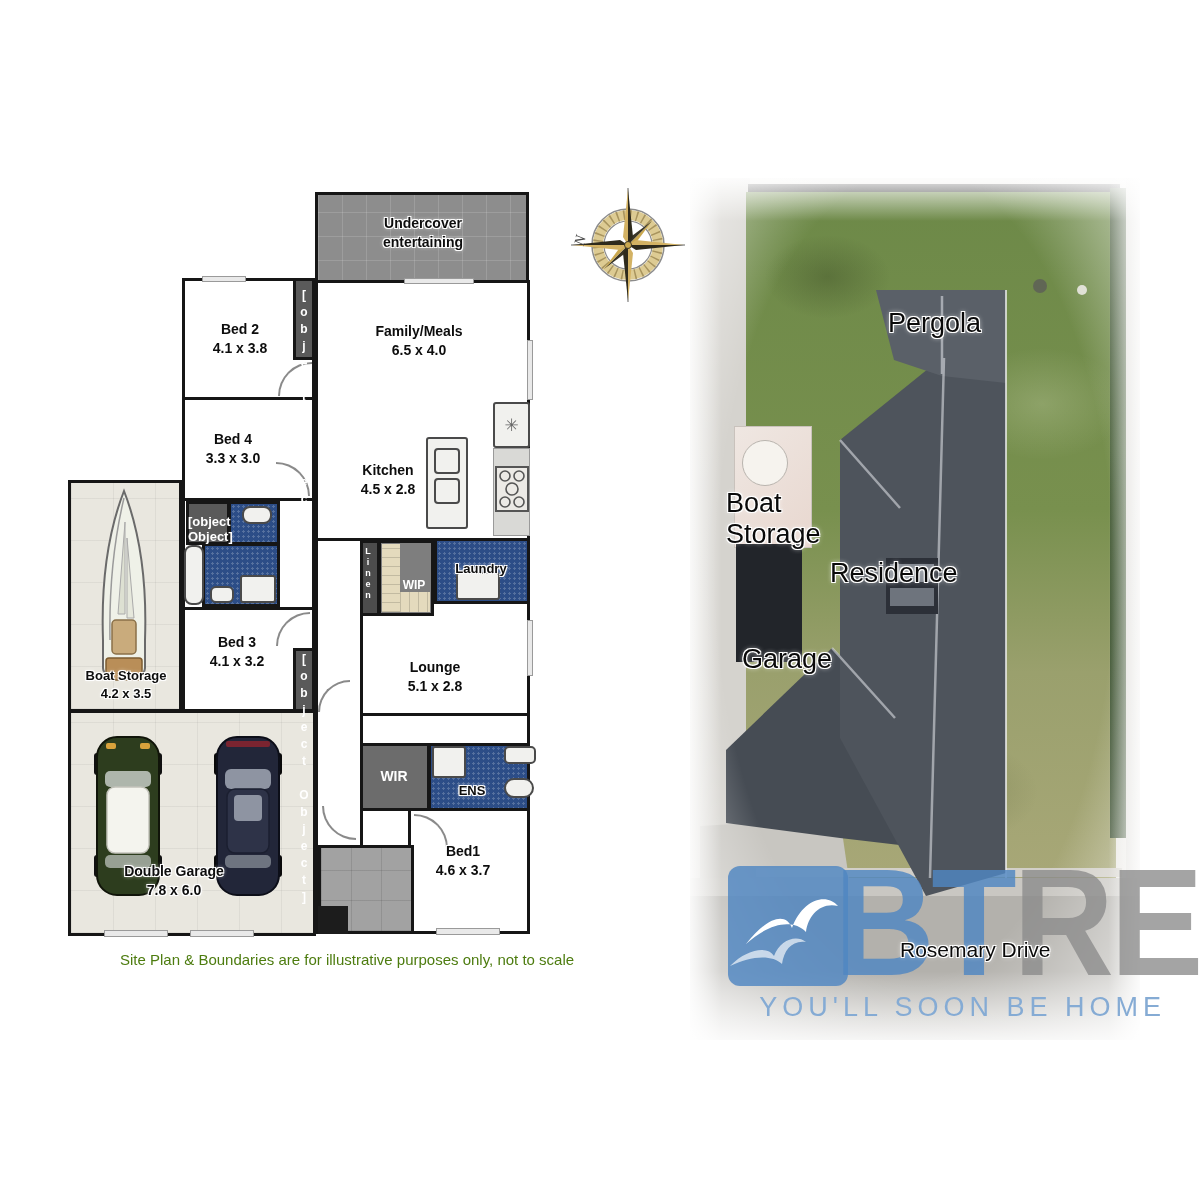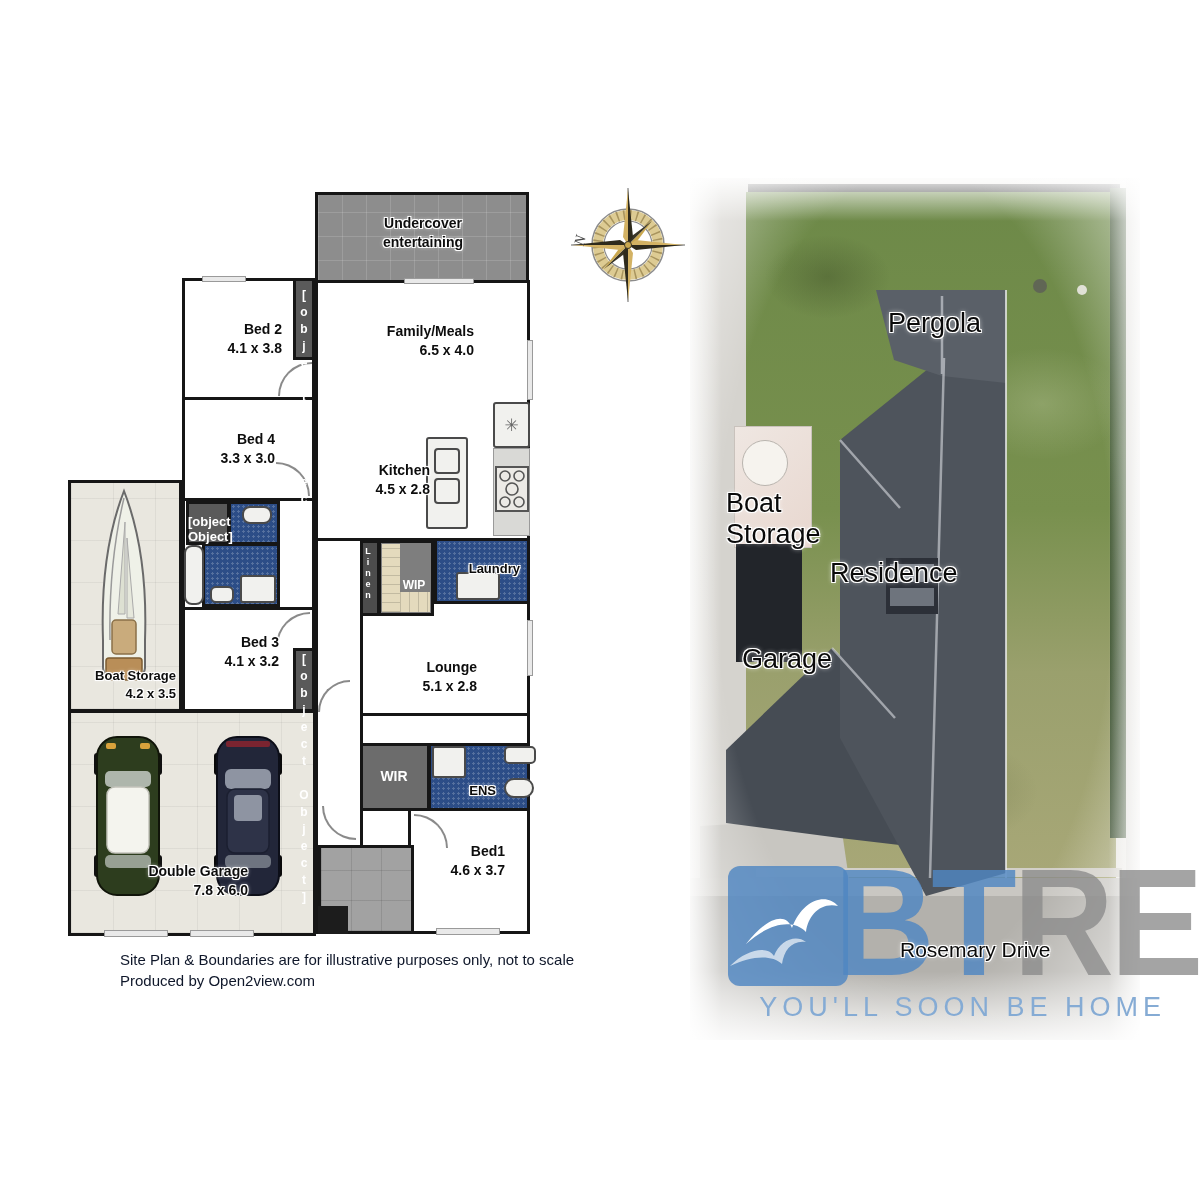--- a/index.html
+++ b/index.html
@@ -16,21 +16,21 @@
   .fixture{position:absolute;background:#f1f1ee;border:2px solid #4a4a4a;border-radius:3px;box-sizing:border-box;}
   .grayarea{position:absolute;background:#8d8d8d;border:3px solid #161616;box-sizing:border-box;
        background-image:repeating-linear-gradient(0deg,rgba(255,255,255,.14) 0 1px,transparent 1px 24px),
                         repeating-linear-gradient(90deg,rgba(255,255,255,.14) 0 1px,transparent 1px 24px);}
   .slab{position:absolute;background:#e9e7df;border:3px solid #161616;box-sizing:border-box;
        background-image:repeating-linear-gradient(0deg,rgba(0,0,0,.05) 0 1px,transparent 1px 42px),
                         repeating-linear-gradient(90deg,rgba(0,0,0,.05) 0 1px,transparent 1px 42px);}
   .porch{position:absolute;background:#a2a2a2;border:3px solid #161616;box-sizing:border-box;
        background-image:repeating-linear-gradient(0deg,rgba(0,0,0,.10) 0 1px,transparent 1px 30px),
                         repeating-linear-gradient(90deg,rgba(0,0,0,.10) 0 1px,transparent 1px 30px);}
-  .rlabel{position:absolute;display:flex;flex-direction:column;align-items:flex-end;text-align:center;
+  .rlabel{position:absolute;display:flex;flex-direction:column;align-items:center;text-align:center;
        font-weight:bold;font-size:14px;line-height:1.35;color:#0d0d0d;z-index:40;
        text-shadow:-1px -1px 0 #fff,1px -1px 0 #fff,-1px 1px 0 #fff,1px 1px 0 #fff,0 0 4px #fff;}
   .wlabel{position:absolute;color:#fff;font-weight:bold;z-index:40;text-align:center;}
   .vtext{writing-mode:vertical-rl;text-orientation:upright;letter-spacing:3px;}
   .door{position:absolute;box-sizing:border-box;background:#fff;border-left:2px solid #8a8a8a;
        border-top:2px solid #8a8a8a;border-top-left-radius:100%;z-index:30;}
   .win{position:absolute;background:#e9e9e9;border:1px solid #9a9a9a;box-sizing:border-box;z-index:20;}
   
   #aerial{position:absolute;left:690px;top:178px;width:450px;height:862px;overflow:hidden;z-index:5;}
   .alabel{position:absolute;font-size:27px;font-weight:500;color:#0a0a0a;z-index:25;line-height:1.15;
@@ -45,21 +45,21 @@
        letter-spacing:-4px;transform:scaleX(.92);transform-origin:left;}
   #logo .bt{color:rgba(79,134,194,.82);}
   #logo .re{color:rgba(139,139,139,.78);}
   .tagline{position:absolute;right:8px;top:132px;font-size:27px;letter-spacing:5px;color:#85abd4;
        font-weight:500;white-space:nowrap;z-index:36;}
   #street-label{position:absolute;left:900px;top:938px;font-size:21px;font-weight:500;color:#0a0a0a;z-index:40;
        text-shadow:-1px -1px 0 #fff,1px -1px 0 #fff,-1px 1px 0 #fff,1px 1px 0 #fff,0 0 5px rgba(255,255,255,.9);}
   
   #footer{position:absolute;left:120px;top:944px;color:#3f3f3f;}
   #footer .title{font-size:33px;color:#3c3c3c;letter-spacing:.5px;}
-  #footer .disc{font-size:15px;color:#0f172a;margin-top:5px;line-height:1.42;}
+  #footer .disc{font-size:15px;color:#4d7c0f;margin-top:5px;line-height:1.42;}
 </style>
 </head>
 <body>
 
 <div id="plan">
 
   <div class="grayarea" style="left:251px;top:2px;width:214px;height:96px;"></div>
   <div class="room" style="left:118px;top:88px;width:133px;height:434px;"></div>
   <div class="room" style="left:251px;top:90px;width:215px;height:654px;"></div>
   <div class="room slab" style="left:4px;top:290px;width:114px;height:232px;"></div>
@@ -193,21 +193,21 @@
       <span>4.1 x 3.2</span>
     </div>
   <div class="rlabel" style="left:329px;top:468px;width:84px;">
       <span>Lounge</span>
       <span>5.1 x 2.8</span>
     </div>
   <div class="rlabel" style="left:12px;top:477px;width:100px;font-size:13px;">
       <span>Boat Storage</span>
       <span>4.2 x 3.5</span>
     </div>
-  <div class="rlabel" style="left:60px;top:672px;width:124px;">
+  <div class="rlabel" style="left:48px;top:672px;width:124px;">
       <span>Double Garage</span>
       <span>7.8 x 6.0</span>
     </div>
   <div class="wlabel" style="left:302px;top:578px;width:56px;font-size:14px;"><span>WIR</span></div>
   <div class="rlabel" style="left:384px;top:592px;width:48px;font-size:13px;">
       <span>ENS</span>
     </div>
   <div class="rlabel" style="left:357px;top:652px;width:84px;">
       <span>Bed1</span>
       <span>4.6 x 3.7</span>
@@ -291,15 +291,14 @@
     <path d="M2,100 C20,82 40,80 46,90 C52,74 68,68 78,76 C64,74 56,84 54,98 C44,88 22,90 2,100 Z" fill="rgba(255,255,255,.65)"></path>
   </svg>
   <div class="letters"><span class="bt">BT</span><span class="re">RE</span></div>
   <div class="tagline">YOU'LL SOON BE HOME</div>
 </div>
 <div id="street-label"><span>Rosemary Drive</span></div>
 
 <div id="footer">
   <div class="disc">
     <div>Site Plan &amp; Boundaries are for illustrative purposes only, not to scale</div>
-    <div>Produced by Open2view.com</div>
   </div>
 </div>
 
 </body></html>

